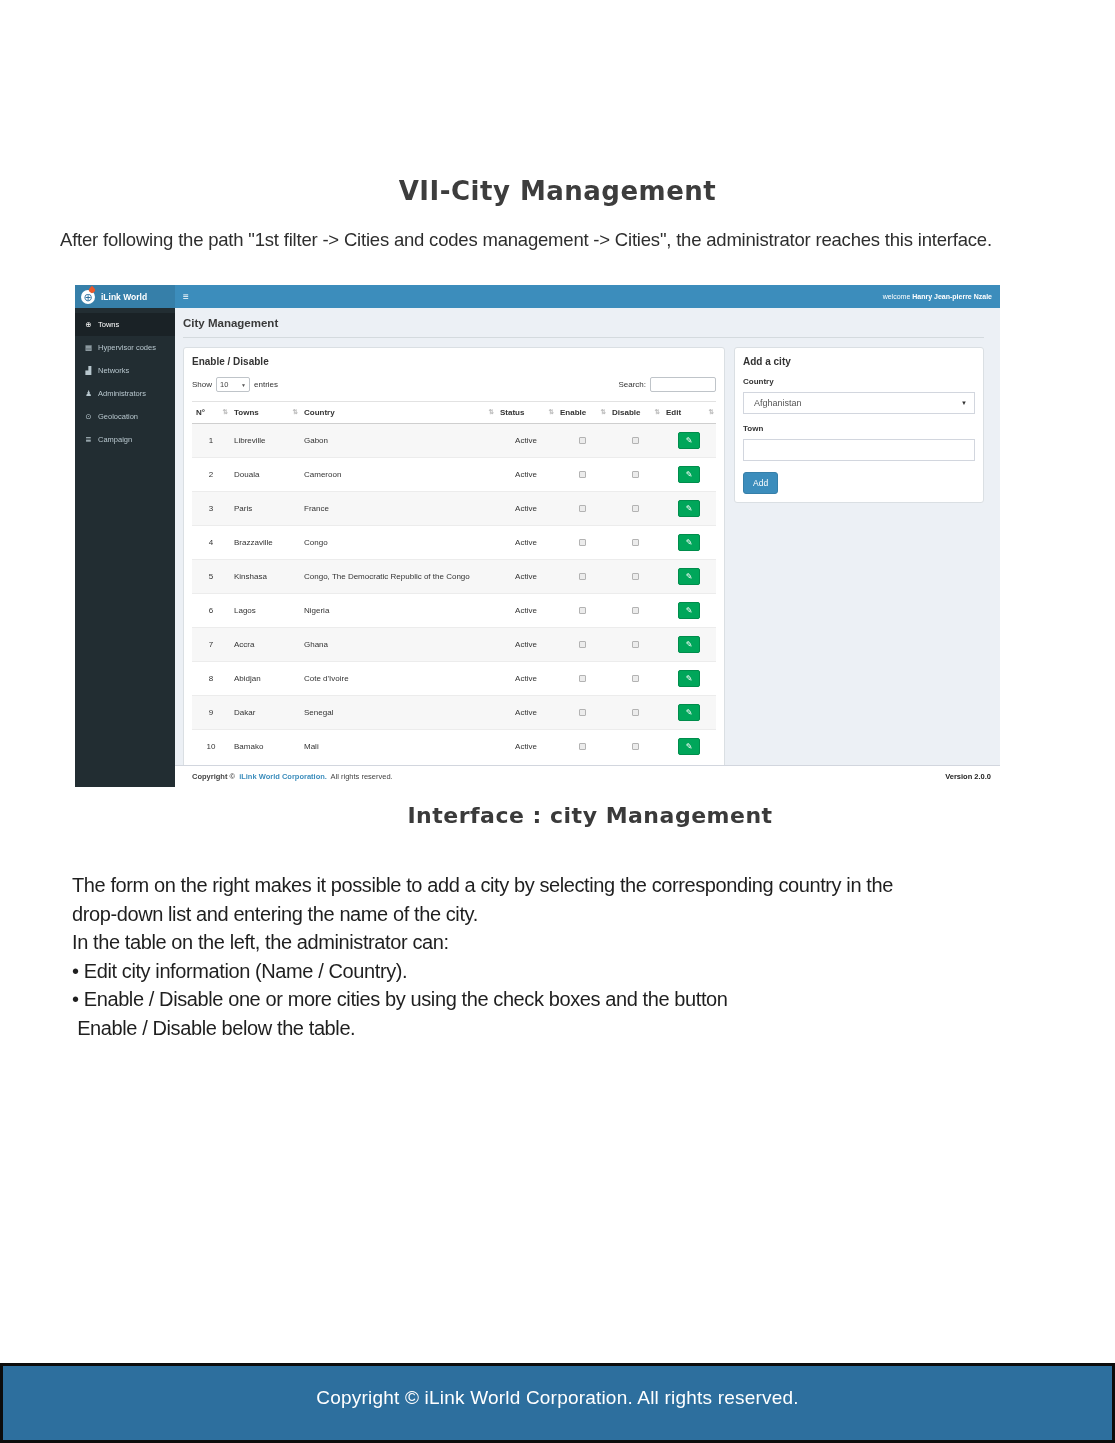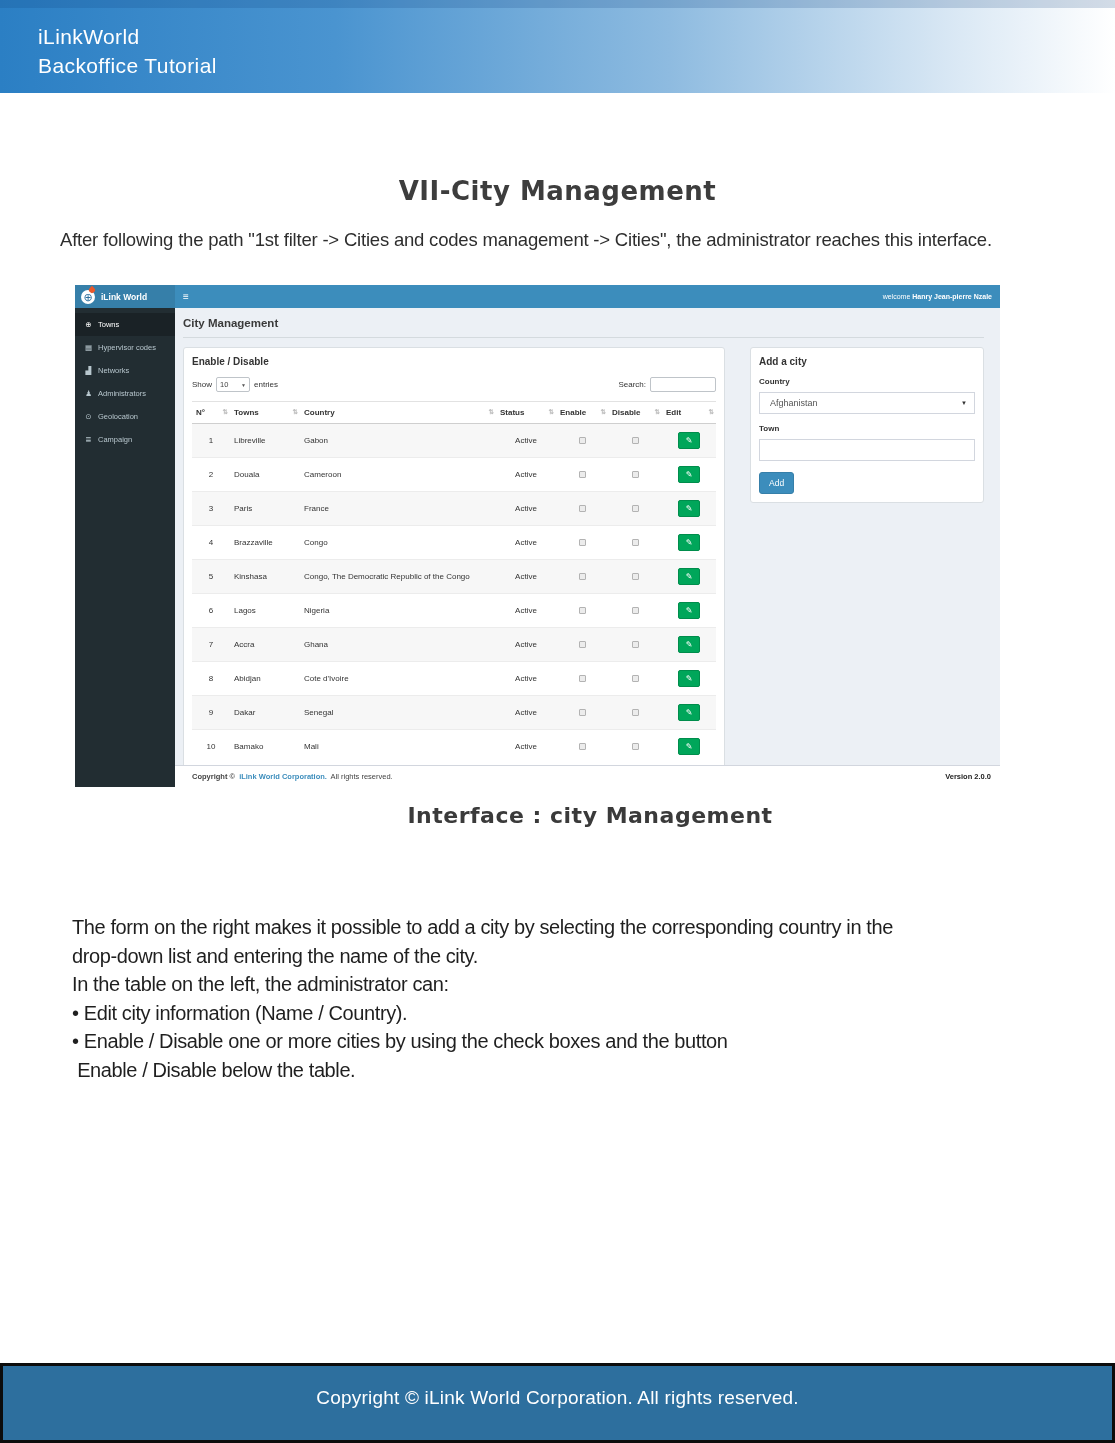--- a/index.html
+++ b/index.html
@@ -30,21 +30,21 @@
   .welcome { color:#fff; font-size:7px; }
   .welcome b { font-size:7px; }
 
   .app-sidebar { position:absolute; left:0; top:23px; bottom:0; width:100px; background:#222d32; padding-top:5px; }
   .side-item { display:flex; align-items:center; gap:5px; padding:7px 9px; color:#b8c7ce; font-size:7.5px; cursor:pointer; }
   .side-item.active { background:#1a2226; color:#ffffff; }
   .side-icon { width:9px; font-size:7.5px; text-align:center; }
 
   .app-content { position:absolute; left:100px; top:23px; right:0; bottom:22px; background:#ecf0f5; padding:9px 16px 0 8px; overflow:hidden; }
   .content-title { font-size:11.5px; font-weight:bold; color:#3a3a3a; padding-bottom:8px; border-bottom:1px solid #d4dade; margin-bottom:9px; }
-  .cols { display:flex; gap:25px; align-items:flex-start; }
+  .cols { display:flex; gap:9px; align-items:flex-start; }
   .panel { background:#ffffff; border:1px solid #dadfe3; border-radius:3px; padding:8px; }
   .panel-left { width:542px; }
   .panel-right { width:260px; }
   .panel-title { font-size:10px; font-weight:bold; color:#333; margin-bottom:10px; }
 
   .tbl-controls { display:flex; justify-content:space-between; align-items:center; font-size:8px; color:#333; margin-bottom:9px; }
   .ctrl-left { display:flex; align-items:center; gap:4px; }
   .mini-select { display:inline-flex; align-items:center; justify-content:space-between; width:34px; height:15px; border:1px solid #bfc4c9; border-radius:2px; background:#fff; padding:0 3px; font-size:7.5px; color:#444; cursor:pointer; }
   .mini-select .caret { font-size:5px; color:#555; }
   .ctrl-right { display:flex; align-items:center; gap:4px; }
@@ -74,37 +74,31 @@
 
   .app-footer { position:absolute; left:100px; right:0; bottom:0; height:22px; background:#ffffff; border-top:1px solid #d2d6de; display:flex; align-items:center; justify-content:space-between; padding:0 9px; font-size:7.5px; color:#444; }
   .app-footer .left span { margin-right:2px; }
   .copy-bold { font-weight:bold;margin-left:8px; }
   .copy-link { color:#3c8dbc; font-weight:bold; cursor:pointer; }
   .version { font-weight:bold; color:#222; }
 
   
   .fig-caption { position:absolute; left:0; top:803px; width:1180px; text-align:center;
     font-family:"DejaVu Sans", sans-serif; font-weight:bold; font-size:22px; color:#3a3a3a; letter-spacing:0.5px; }
-  .doc-body { position:absolute; left:72px; top:913px; width:1020px; font-size:20px; line-height:28.5px; color:#1f1f1f; letter-spacing:-0.4px; }
+  .doc-body { position:absolute; left:72px; top:871px; width:1020px; font-size:20px; line-height:28.5px; color:#1f1f1f; letter-spacing:-0.4px; }
   .doc-body div { white-space:pre-wrap; }
   .doc-footer { position:absolute; left:0; top:1363px; width:1115px; height:80px; background:#2d6f9e; border:3px solid #0c0c0c;
     display:flex; align-items:center; justify-content:center; }
   .doc-footer span { color:#ffffff; font-size:19px; letter-spacing:0.2px; margin-top:-10px; }
 </style>
 </head>
 <body>
 
 <div class="page">
 
-  <div class="doc-header">
-    <div class="brand">
-      <div>iLinkWorld</div>
-      <div>Backoffice Tutorial</div>
-    </div>
-  </div>
 
   <div class="doc-title">VII-City Management</div>
   <div class="doc-intro">After following the path "1st filter -&gt; Cities and codes management -&gt; Cities", the administrator reaches this interface.</div>
 
   <div class="app">
 
     <div class="app-navbar">
       <div class="logo-box">
         <span class="logo-mark">⊕</span>
         <span class="logo-text">iLink World</span>

